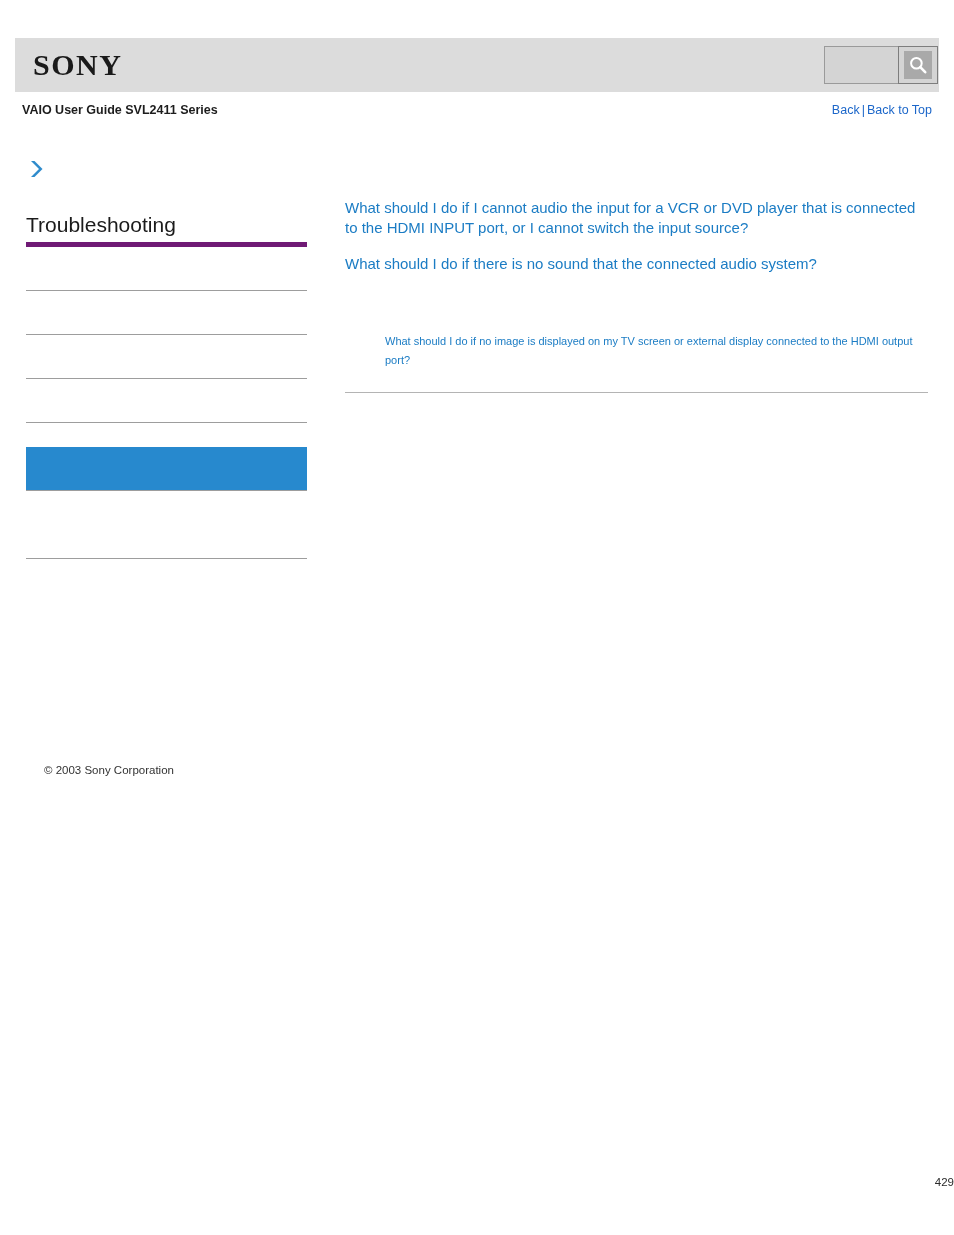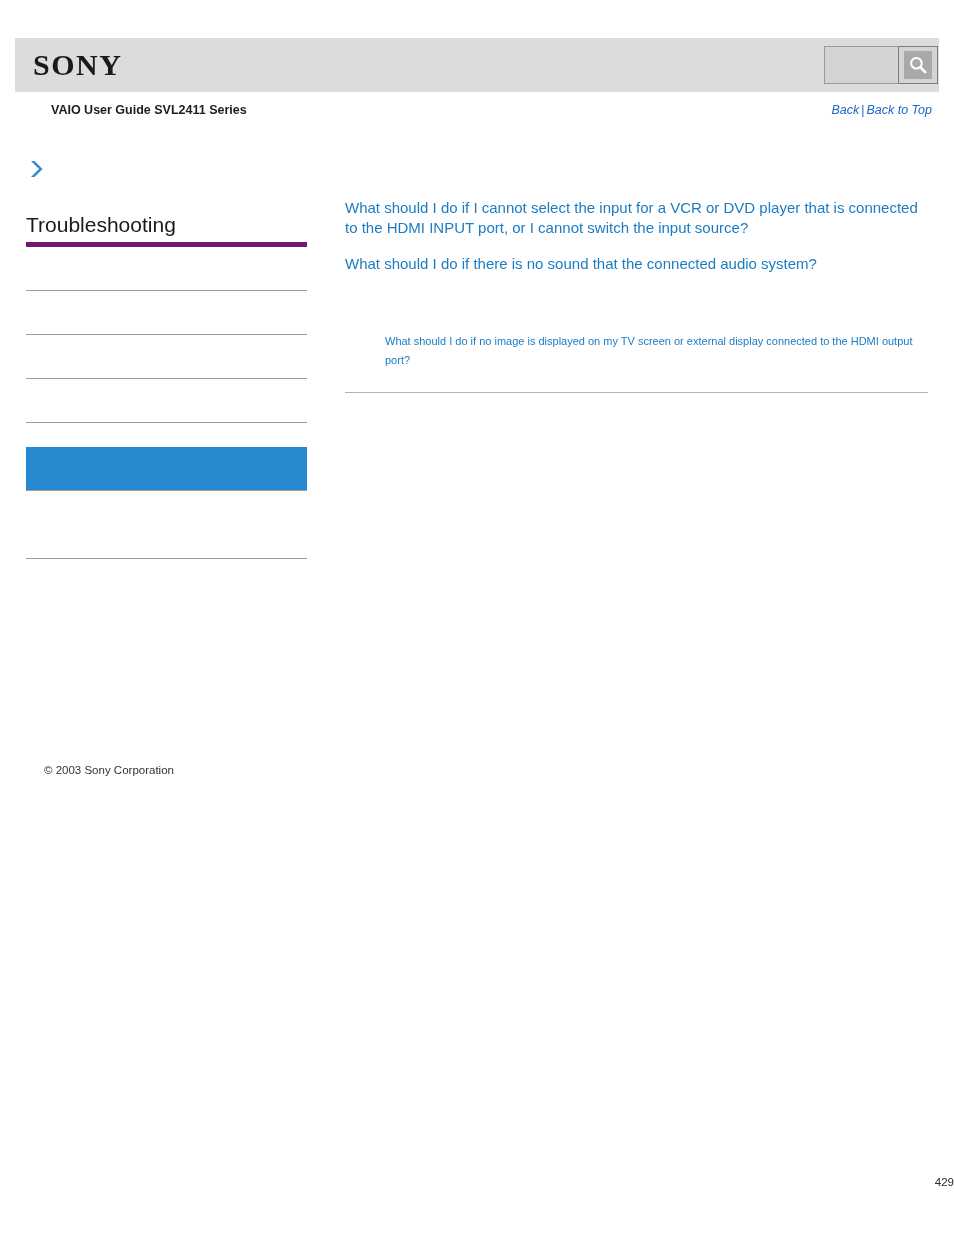--- a/index.html
+++ b/index.html
@@ -92,35 +92,33 @@
   }
   #doc-title {
     position: absolute;
     left: 22px;
     top: 0;
     font-size: 12.5px;
     font-weight: bold;
     color: #1d1d1d;
     line-height: 20px;
     white-space: nowrap;
-    margin-left: 29px;
   }
   #nav-links {
     position: absolute;
     right: 22px;
     top: 0;
     font-size: 12.5px;
     line-height: 20px;
     white-space: nowrap;
     color: #1b66c9;
   }
   #nav-links a {
     color: #1b66c9;
     text-decoration: none;
-    font-style: italic;
   }
   #nav-links .sep { color: #1b66c9; padding: 0 2px; }
 
   
   #sidebar {
     position: absolute;
     left: 26px;
     top: 158px;
     width: 281px;
   }
@@ -264,21 +262,21 @@
 
   <div class="sidebar-item">
     <span></span>
   </div>
 
   <div id="copyright">© 2003 Sony Corporation</div>
 </div>
 
 <div id="content">
 
-  <a href="#" class="content-link">What should I do if I cannot select the input for a VCR or DVD player that is connected to the HDMI INPUT port, or I cannot switch the input source?</a>
+  <a href="#" class="content-link">What should I do if I cannot audio the input for a VCR or DVD player that is connected to the HDMI INPUT port, or I cannot switch the input source?</a>
 
   <div class="link-gap-a"></div>
 
   <a href="#" class="content-link">What should I do if there is no sound that the connected audio system?</a>
 
   <div class="link-gap-b"></div>
 
   <a href="#" class="content-link small">What should I do if no image is displayed on my TV screen or external display connected to the HDMI output port?</a>
 
   <div id="content-divider"></div>

